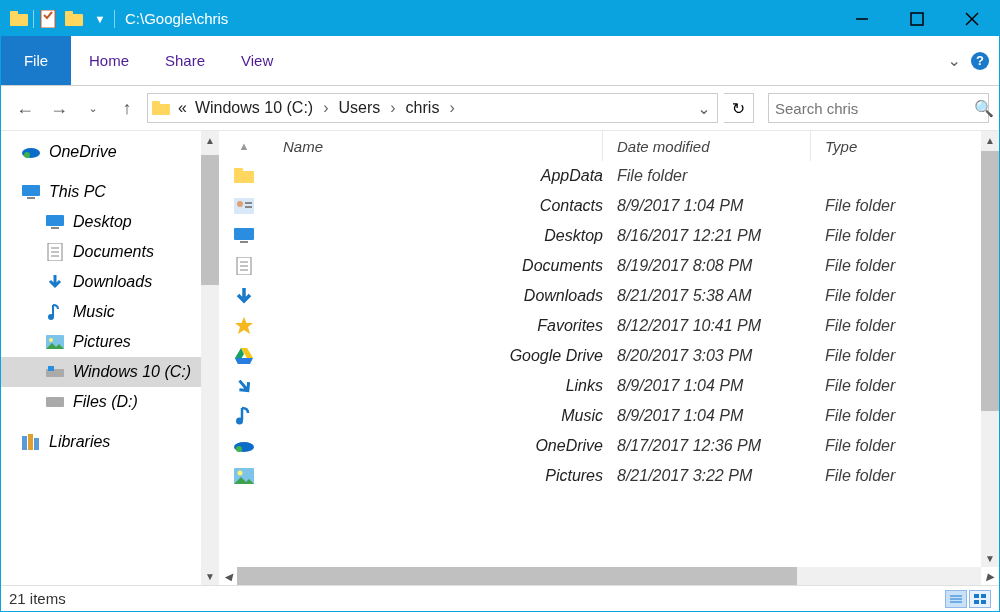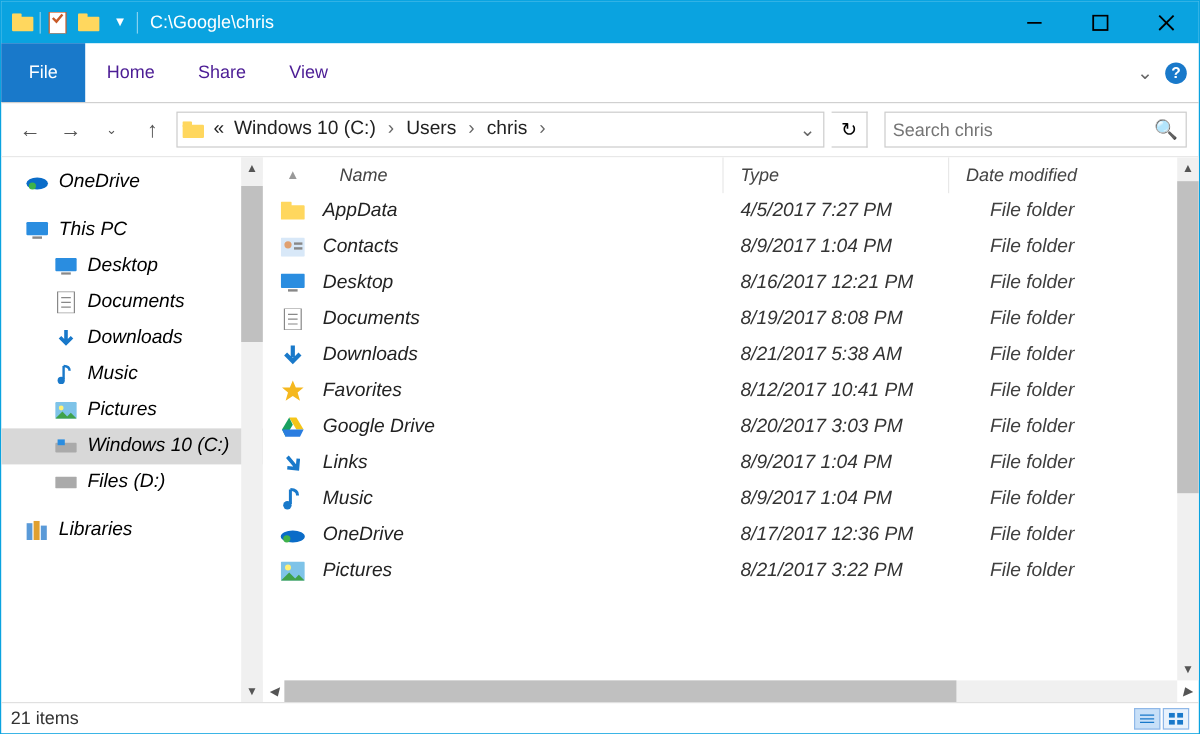--- a/index.html
+++ b/index.html
@@ -25,21 +25,21 @@
 
 .navrow { height: 45px; display: flex; align-items: center; padding: 0 10px; gap: 6px; border-bottom: 1px solid #e8e8e8; }
 .navbtn { width: 28px; height: 28px; display: flex; align-items: center; justify-content: center; color: #555; font-size: 18px; }
 .addr { flex: 1; height: 30px; border: 1px solid #ccc; display: flex; align-items: center; }
 .addr .folder-ic { width: 26px; display:flex; align-items:center; justify-content:center; }
 .addr .crumbs { flex:1; display:flex; align-items:center; font-size: 16px; color: #222; }
 .addr .crumb { padding: 0 4px; }
 .addr .gt { color:#666; padding: 0 6px; }
 .addr .drop { width: 26px; text-align:center; color:#666; }
 .refresh { width: 30px; height: 30px; border: 1px solid #ccc; border-left:none; display: flex; align-items:center; justify-content:center; }
-.search { width: 252px; height: 30px; border: 1px solid #ccc; margin-left: 8px; display:flex; align-items:center; padding: 0 6px; color:#888; }
+.search { width: 221px; height: 30px; border: 1px solid #ccc; margin-left: 8px; display:flex; align-items:center; padding: 0 6px; color:#888; }
 .search input { border:none; flex:1; font-size:15px; color:#555; outline:none; }
 
 
 .body { flex:1; display:flex; overflow: hidden; position: relative; font-style: italic; }
 
 
 .navpane { width: 218px; position: relative; padding: 6px 0; font-size: 16px; }
 .navpane .scroll { position:absolute; right:0; top:0; bottom:0; width:18px; background:#f0f0f0; }
 .navpane .thumb { position:absolute; right:0; top:24px; width:18px; height:130px; background:#c0c0c0; }
 .navpane .arrow { position:absolute; right:0; width:18px; height:18px; display:flex; align-items:center; justify-content:center; font-size:10px; color:#555; background:#f0f0f0; }
@@ -52,21 +52,21 @@
 .content { flex:1; display:flex; flex-direction:column; position:relative; }
 .cols { height: 30px; display:flex; align-items:center; font-size:15px; color:#444; }
 .cols .col { padding-left: 14px; border-right:1px solid #e8e8e8; height:100%; display:flex; align-items:center; }
 .cols .c-icon { width: 50px; border-right:none; padding:0; justify-content:center; }
 .cols .c-name { width: 334px; }
 .cols .c-date { width: 208px; }
 .cols .c-type { flex:1; }
 .rows { flex:1; overflow:hidden; }
 .row { height: 30px; display:flex; align-items:center; font-size:16px; color:#222; }
 .row .r-icon { width: 50px; display:flex; align-items:center; justify-content:center; }
-.row .r-name { width: 334px; padding-left: 0; }
+.row .r-name { width: 334px; padding-left: 0; text-align: right; }
 .row .r-date { width: 208px; padding-left: 14px; color:#333; }
 .row .r-type { flex:1; padding-left: 14px; color:#404040; }
 .content .vscroll { position:absolute; right:0; top:0; bottom:18px; width:18px; background:#f0f0f0; }
 .content .vthumb { position:absolute; right:0; top:20px; width:18px; height:260px; background:#c0c0c0; }
 .content .varrow { position:absolute; right:0; width:18px; height:18px; display:flex; align-items:center; justify-content:center; font-size:10px; color:#555; }
 .content .hscroll { position:absolute; left:18px; right:18px; bottom:0; height:18px; background:#f0f0f0; }
 .content .hthumb { position:absolute; left:18px; bottom:0; height:18px; width:560px; background:#c0c0c0; }
 .content .harrow { position:absolute; bottom:0; width:18px; height:18px; display:flex; align-items:center; justify-content:center; font-size:10px; color:#555; }
 
 
@@ -271,33 +271,32 @@
       <div class="scroll"></div>
       <div class="arrow" style="top:0">▲</div>
       <div class="thumb"></div>
       <div class="arrow" style="bottom:0">▼</div>
     </div>
 
     <div class="content">
       <div class="cols">
         <div class="col c-icon" style="color:#999;font-size:11px;">▲</div>
         <div class="col c-name">Name</div>
+        <div class="col c-date">Date modified</div>
         <div class="col c-type">Type</div>
-        <div class="col c-date">Date modified</div>
       </div>
       <div class="rows" id="rows">
           <div class="row">
             <span class="r-icon">
               <svg width="20" height="16">
                 <rect fill="#ffd75e" x="0" y="3" width="20" height="12" rx="1"></rect>
                 <rect fill="#ffd75e" x="0" y="0" width="9" height="5" rx="1"></rect>
               </svg>
             </span>
             <span class="r-name">AppData</span>
-            <span class="r-date">4/5/2017 7:27 PM</span>
             <span class="r-type">File folder</span>
           </div>
           <div class="row">
             <span class="r-icon">
               <svg width="20" height="16">
                 <rect x="0" y="0" width="20" height="16" fill="#d8e8f8" rx="1"></rect>
                 <circle cx="6" cy="6" r="3" fill="#e0a070"></circle>
                 <rect x="11" y="4" width="7" height="2" fill="#888"></rect>
                 <rect x="11" y="8" width="7" height="2" fill="#888"></rect>
               </svg>

